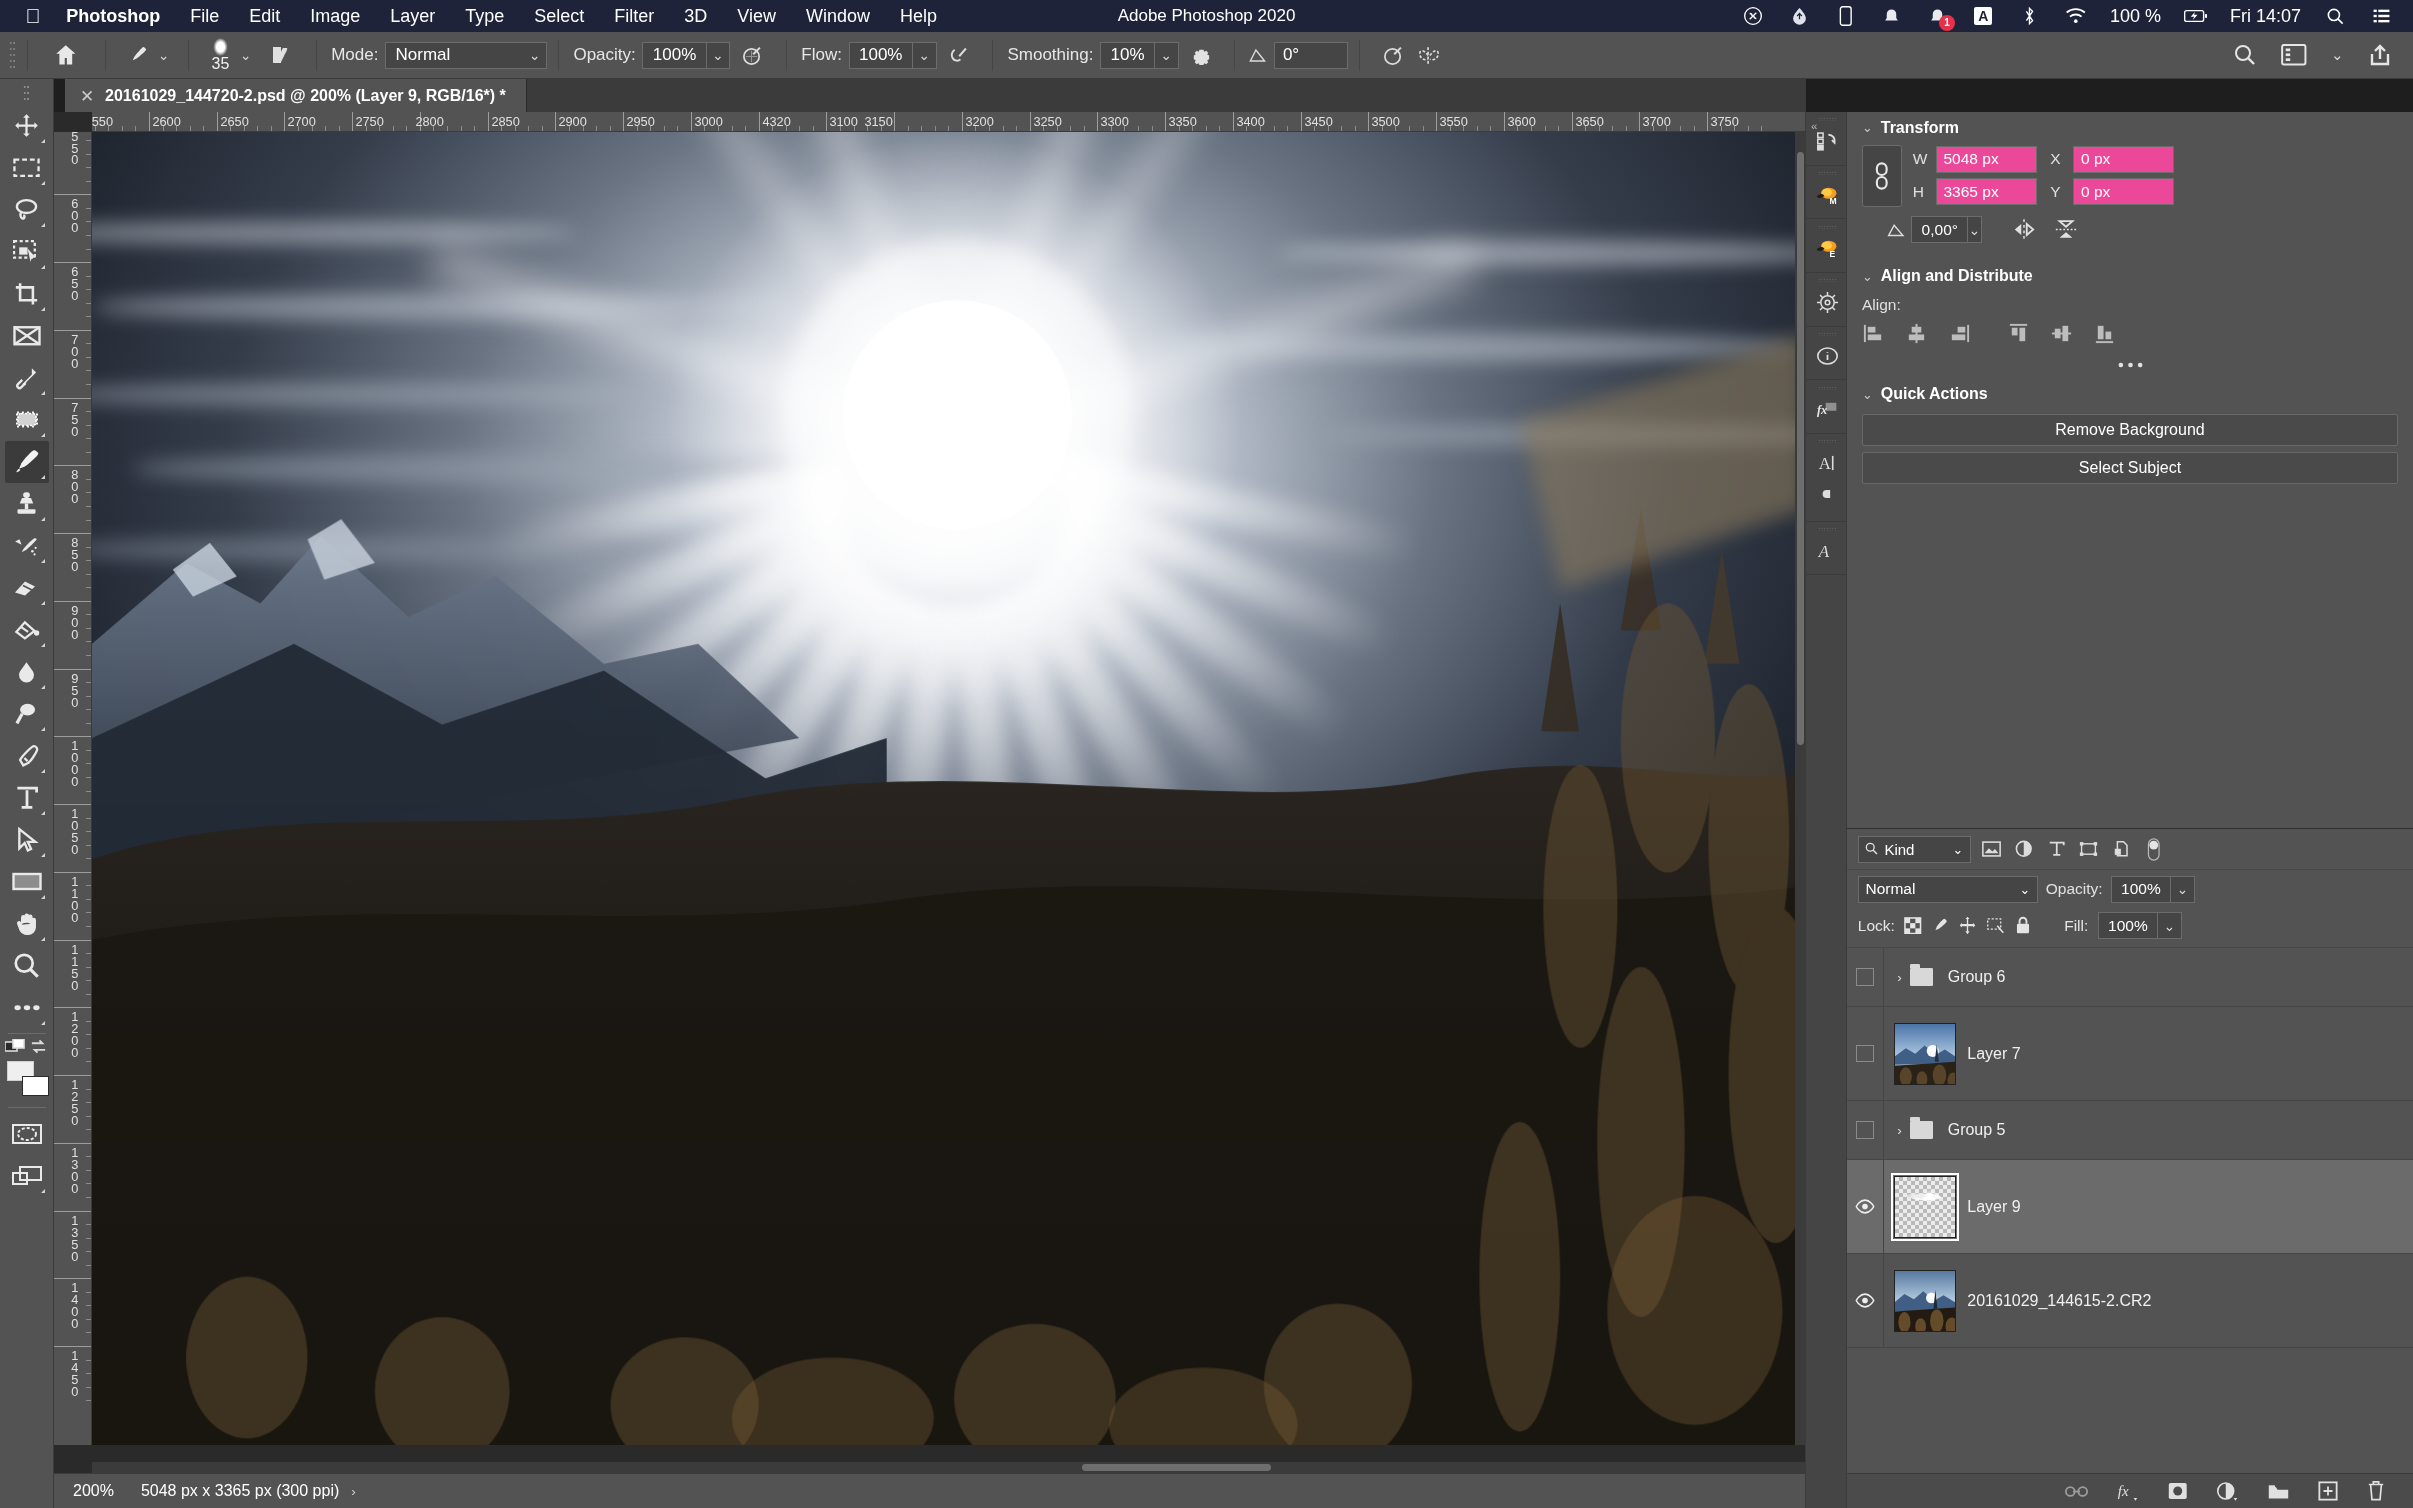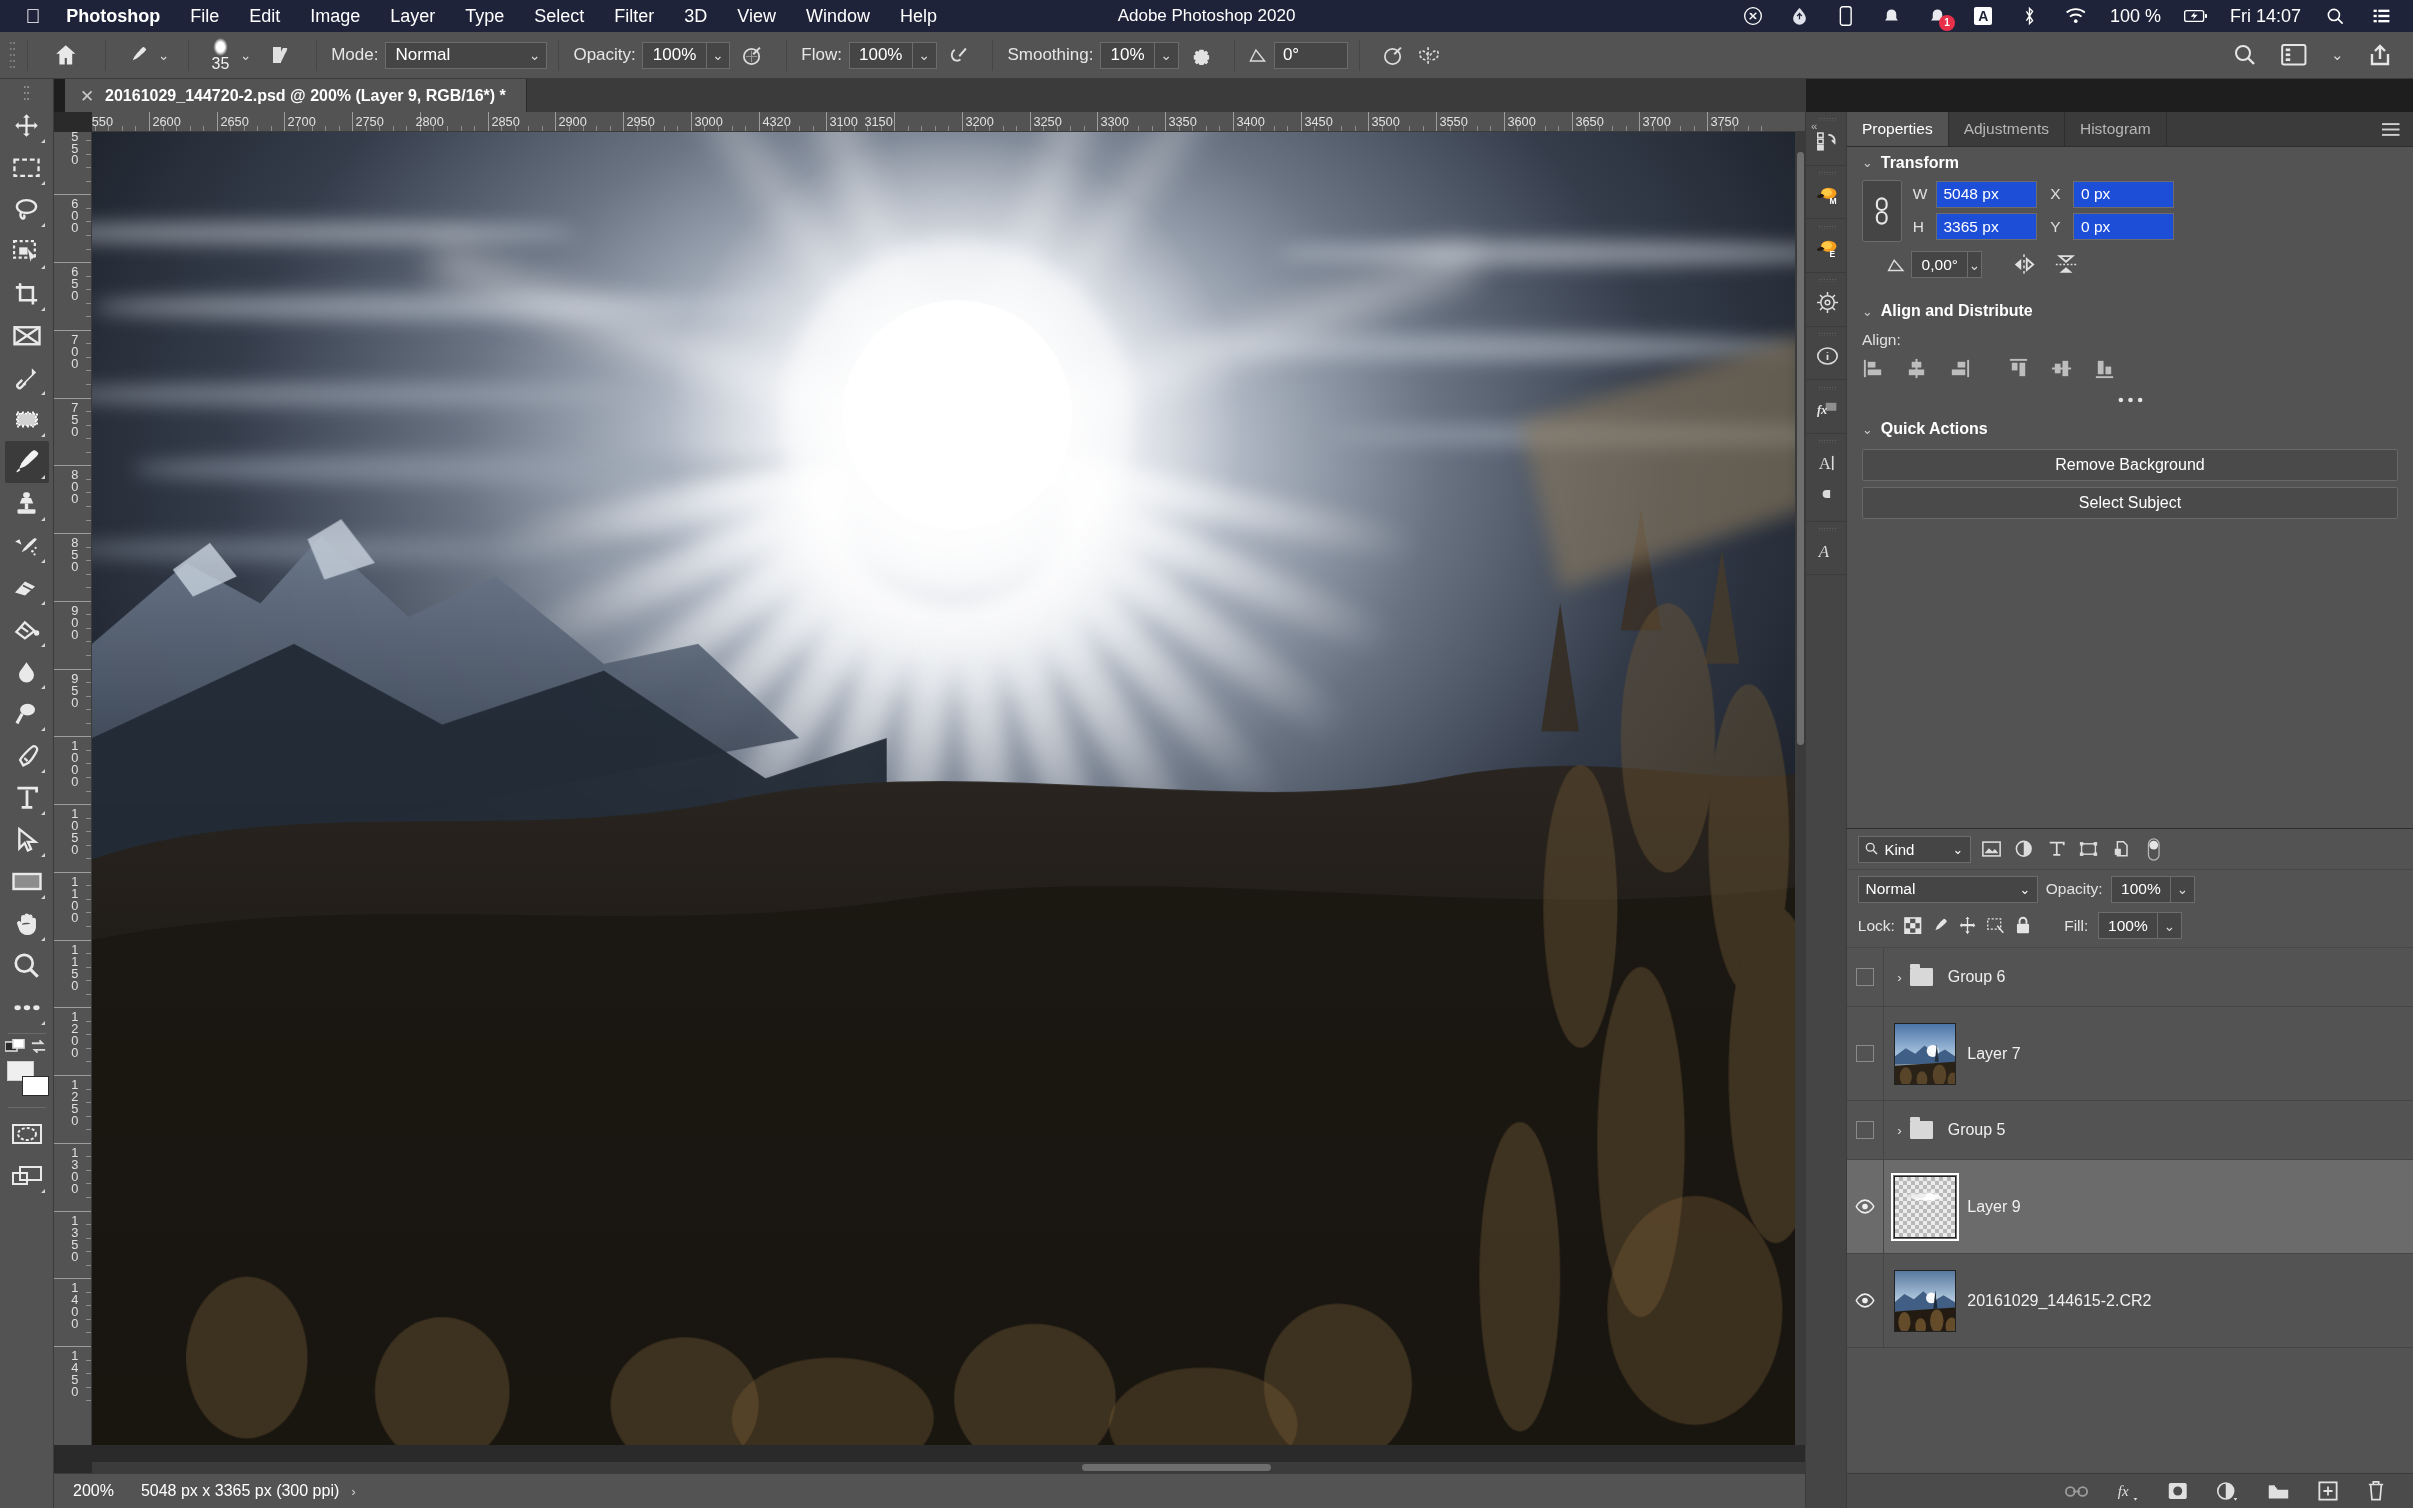--- a/index.html
+++ b/index.html
@@ -105,21 +105,21 @@
   .ptab.active { background:#535353; color:#fff; }
   .pmenu { margin-left:auto; display:flex; align-items:center; padding:0 13.5px; color:#cfcfcf; font-size:16px;}
 
   #propsPanel { position:absolute; left:0; top:0; width:566px; height:716px; background:#535353; }
   .pl-row { display:flex; align-items:center; padding:9.4px 15px; color:#e8e8e8; font-size:16px; }
   .thumb-ic { width:25.6px;height:25.6px;background:#3f3f3f;border:0.7px solid #6a6a6a; margin-right:12px;
      display:flex;align-items:center;justify-content:center;}
   .sec-head { display:flex; align-items:center; color:#fff; font-size:16px; font-weight:bold;
      padding:6.7px 15px 4px; }
   .sec-head .chev { margin-right:8px; font-size:12.8px; color:#ccc; font-weight:normal;}
-  .f-in { background:#1d4ed8; border:0.7px solid #6c6c6c; height:27px; display:flex; align-items:center;
+  .f-in { background:#ec4899; border:0.7px solid #6c6c6c; height:27px; display:flex; align-items:center;
      padding:0 6.7px; color:#fff; font-size:15.5px; }
   .lbl { color:#e0e0e0; font-size:15.5px; }
   .btn-wide { margin:6.7px 15px; height:32px; background:#4a4a4a; border:0.7px solid #686868;
      display:flex; align-items:center; justify-content:center; color:#fff; font-size:16px; border-radius:2px;}
 
   #layersPanel { position:absolute; left:0; top:716px; width:566px; height:680px; background:#535353;
      border-top:0.7px solid #2e2e2e;}
   .lp-filters { display:flex; align-items:center; padding:6.7px 10.8px; gap:9.4px; border-bottom:0.7px solid #484848;}
   .kind-sel { display:flex; align-items:center; background:#454545; border:0.7px solid #6c6c6c;
      height:27px; width:113px; padding:0 6.7px; color:#fff; font-size:15px; justify-content:space-between;}
@@ -1141,40 +1141,20 @@
           <text x="3" y="18" font-size="19" fill="#dcdcdc" font-family="Liberation Serif, serif" font-style="italic">A</text>
         </svg>
     </div>
   </div>
 </div>
 <span class="dkarrows">«</span>
 
 <div id="rightcol">
 
   <div id="propsPanel">
-    <div class="panel-tabs">
-      <div class="ptab active">
-        <span>Properties</span>
-        </div>
-      <div class="ptab">
-        <span>Adjustments</span>
-        </div>
-      <div class="ptab">
-        <span>Histogram</span>
-        </div>
-      <div class="pmenu">
-        <svg width="17.5" height="15" viewBox="0 0 22 18">
-            <g fill="#cfcfcf">
-              <rect y="1" width="22" height="2.4"></rect>
-              <rect y="7.8" width="22" height="2.4"></rect>
-              <rect y="14.6" width="22" height="2.4"></rect>
-            </g>
-          </svg>
-      </div>
-    </div>
 
 
     <div class="sec-head">
       <span class="chev">⌄</span>
       <span>Transform</span>
     </div>
     <div style="display:flex;align-items:center;padding:4px 15px 0;">
       <div style="width:40px;height:62px;background:#454545;border:0.7px solid #6c6c6c;border-radius:2.7px;
             display:flex;align-items:center;justify-content:center;">
         <svg width="17.5" height="30" viewBox="0 0 18 30">

